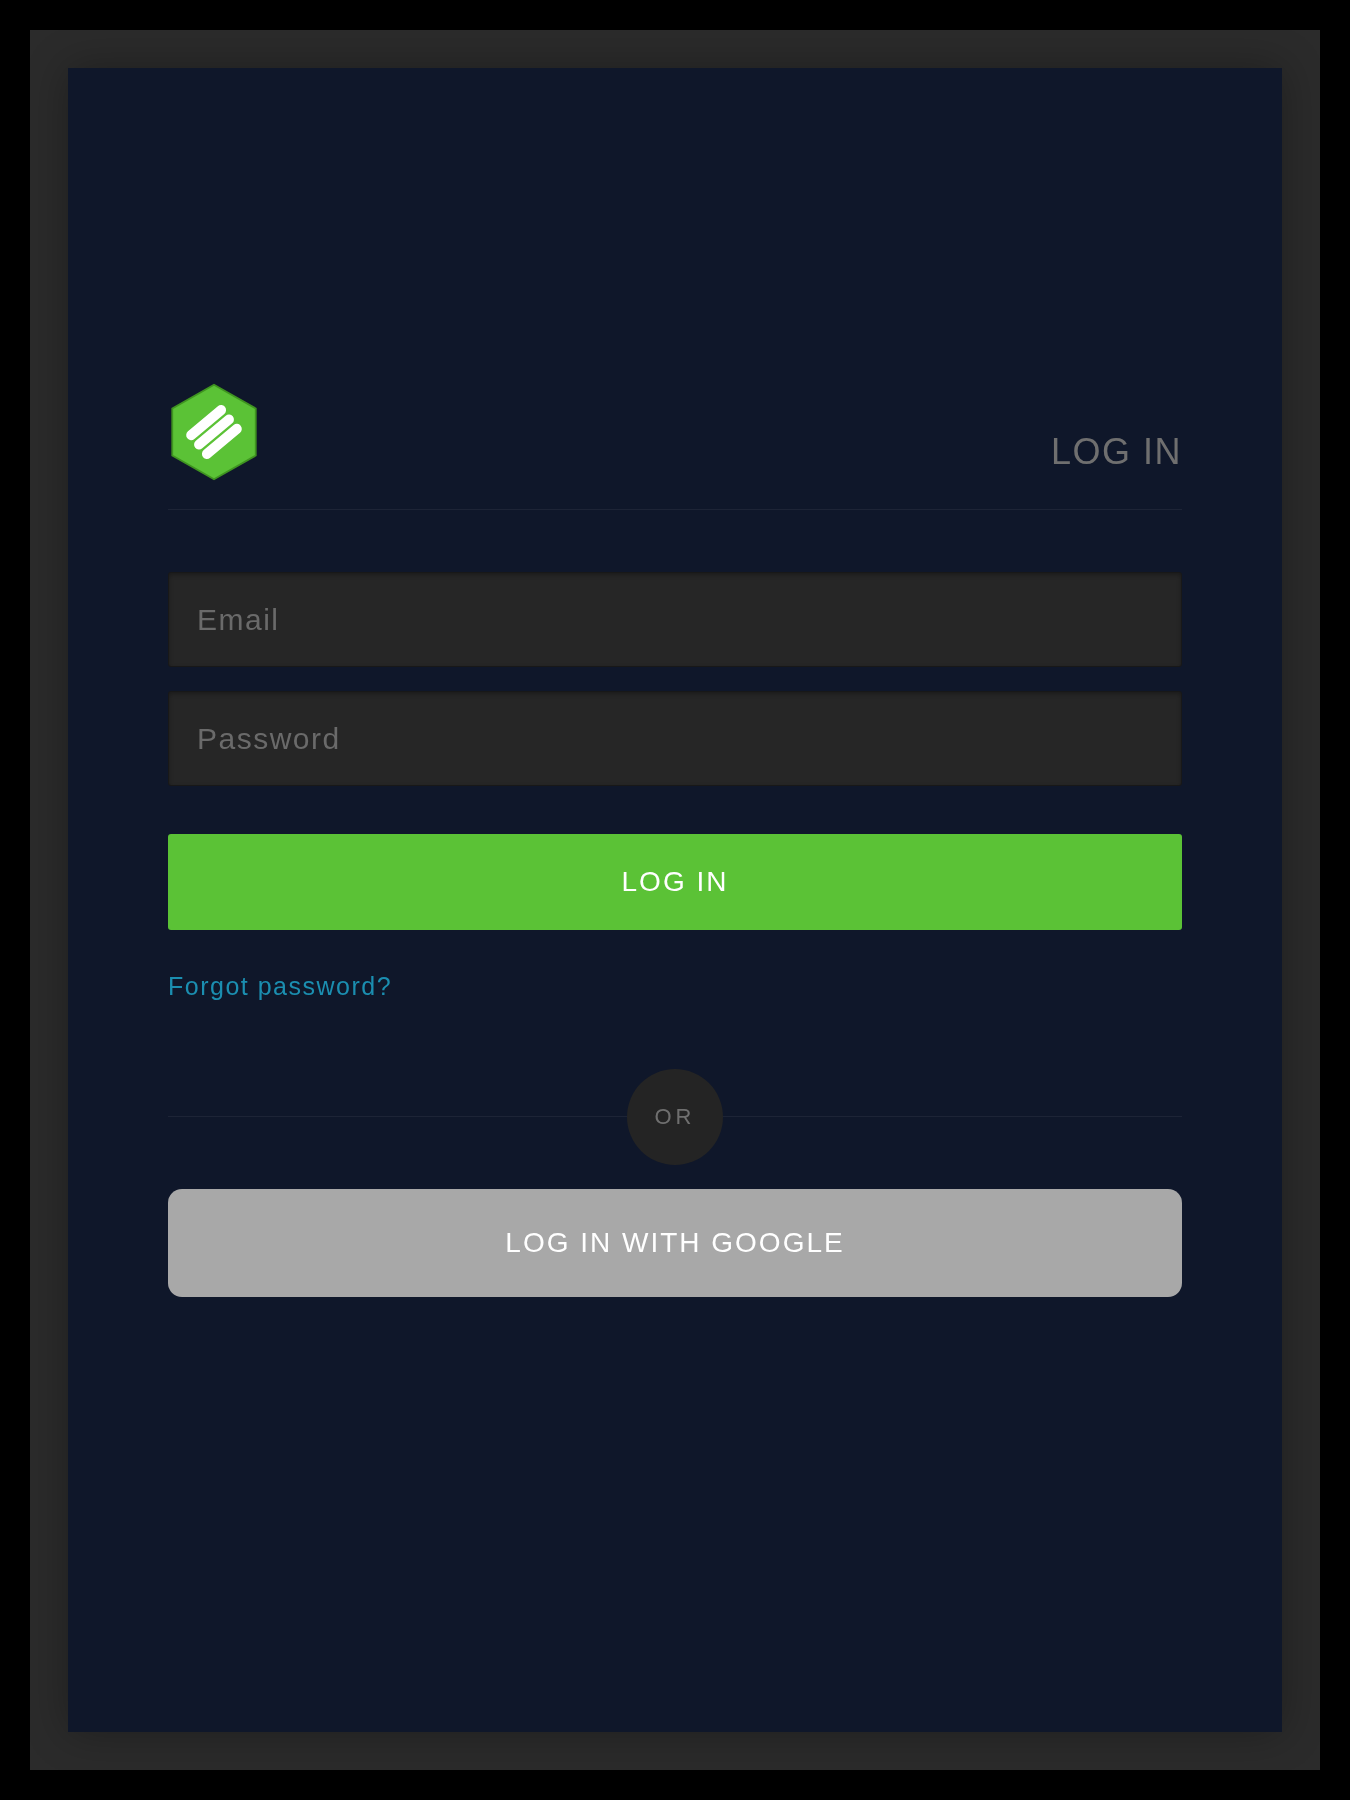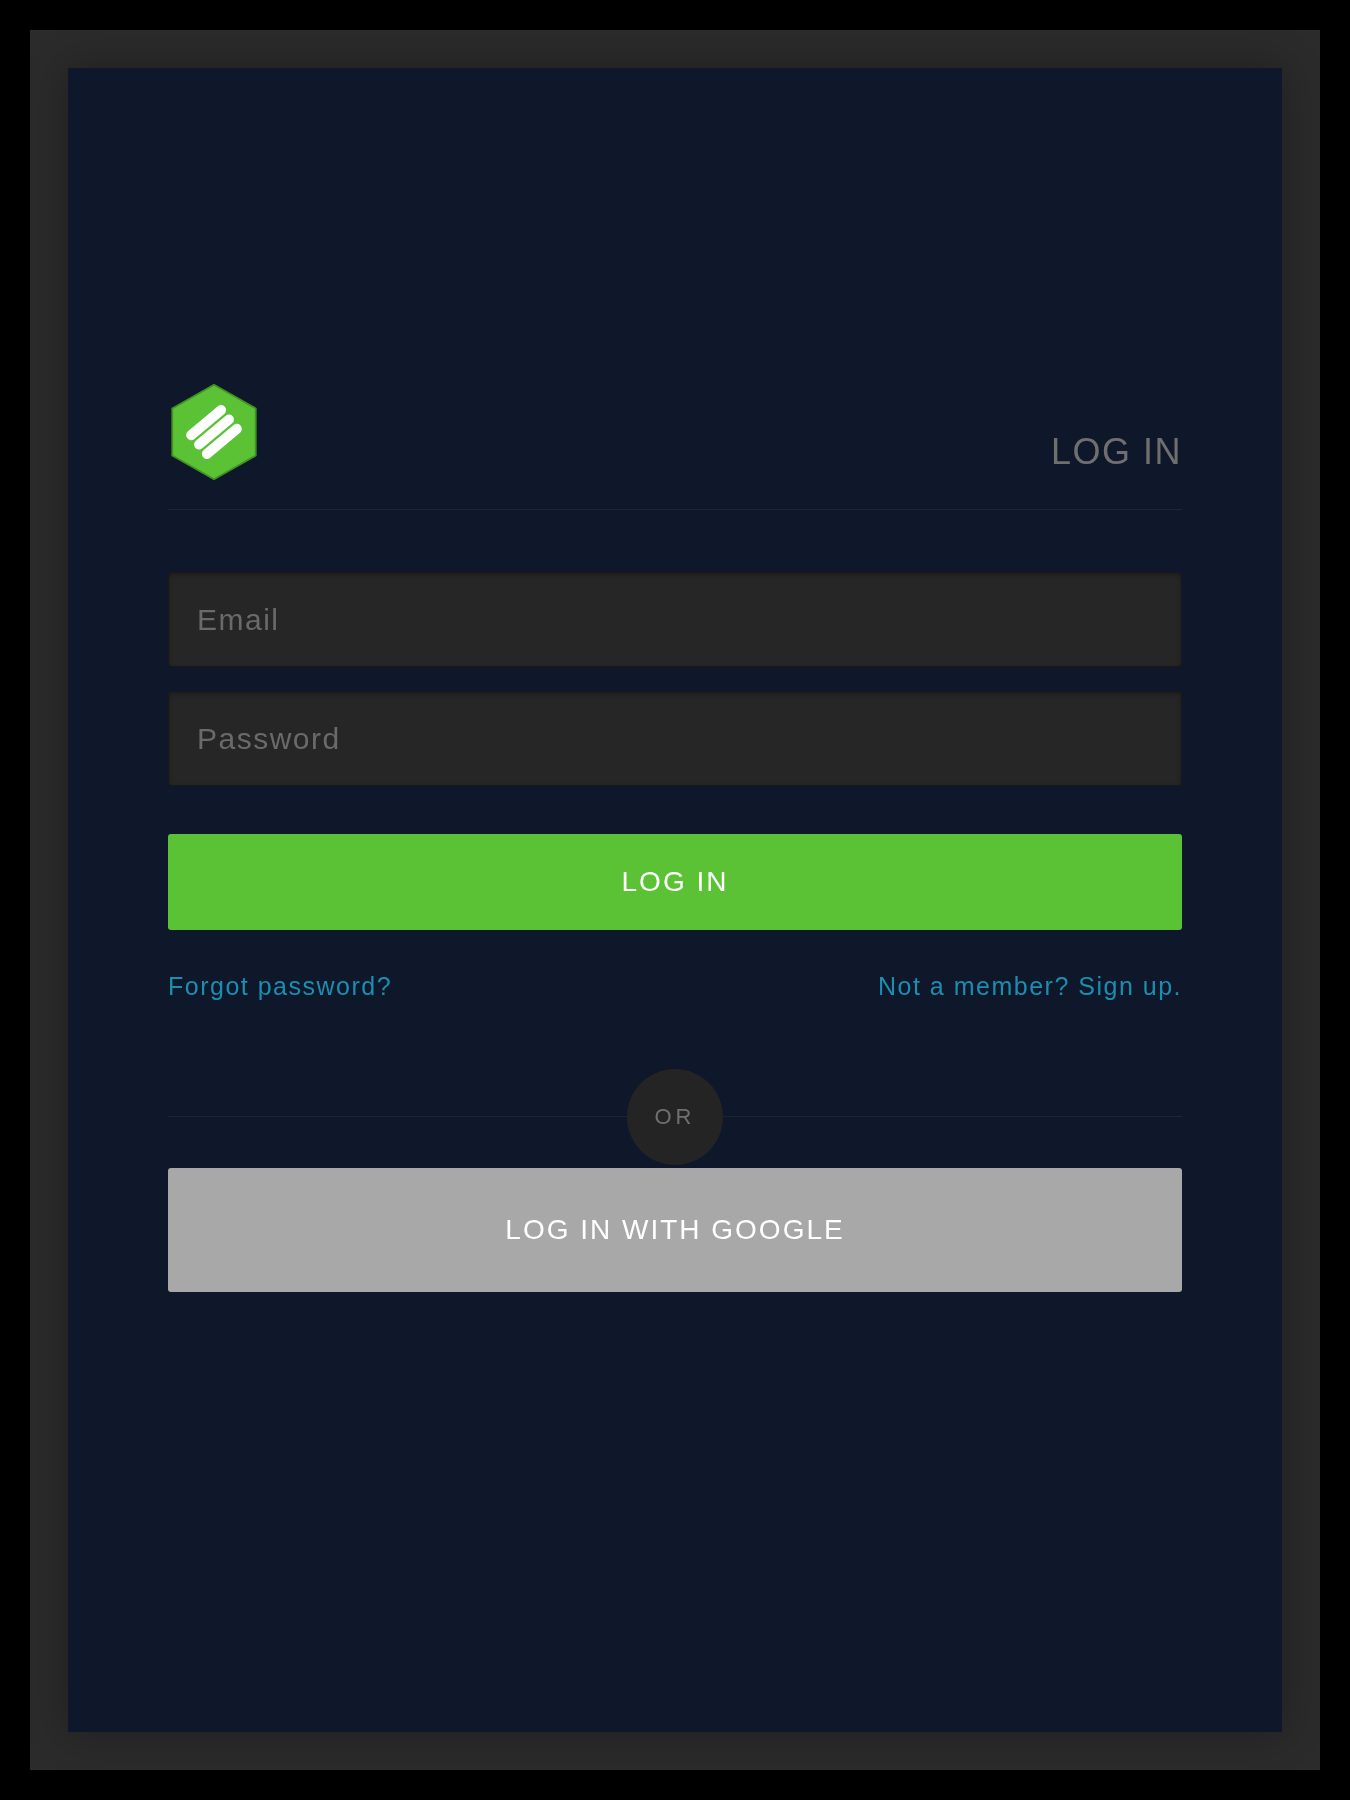--- a/index.html
+++ b/index.html
@@ -124,30 +124,30 @@
       display: flex;
       align-items: center;
       justify-content: center;
       color: #6f6f6f;
       font-size: 22px;
       letter-spacing: 4px;
       font-weight: 300;
     }
     .google-button {
       width: 100%;
-      height: 124px;
+      height: 108px;
       background: #a8a8a8;
       border: none;
-      border-radius: 3px;
+      border-radius: 14px;
       color: #fff;
       font-size: 28px;
       letter-spacing: 2px;
       font-weight: 500;
       cursor: pointer;
-      margin-top: 51px;
+      margin-top: 72px;
     }
   </style>
 </head>
 <body>
 
 <div class="outer-frame">
   <div class="inner-panel">
 
     <div class="header-row">
       <div class="logo">
@@ -163,21 +163,20 @@
       <div class="header-title">LOG IN</div>
     </div>
 
     <div class="form-area">
       <input class="text-input" type="text" placeholder="Email" style="">
       <input class="text-input" type="password" placeholder="Password" style="">
       <button class="login-button">LOG IN</button>
 
       <div class="links-row">
         <a class="link">Forgot password?</a>
-        <a class="link">Not a member? Sign up.</a>
       </div>
 
       <div class="divider-row">
         <div class="or-circle">OR</div>
       </div>
 
       <button class="google-button">LOG IN WITH GOOGLE</button>
     </div>
 
   </div>

